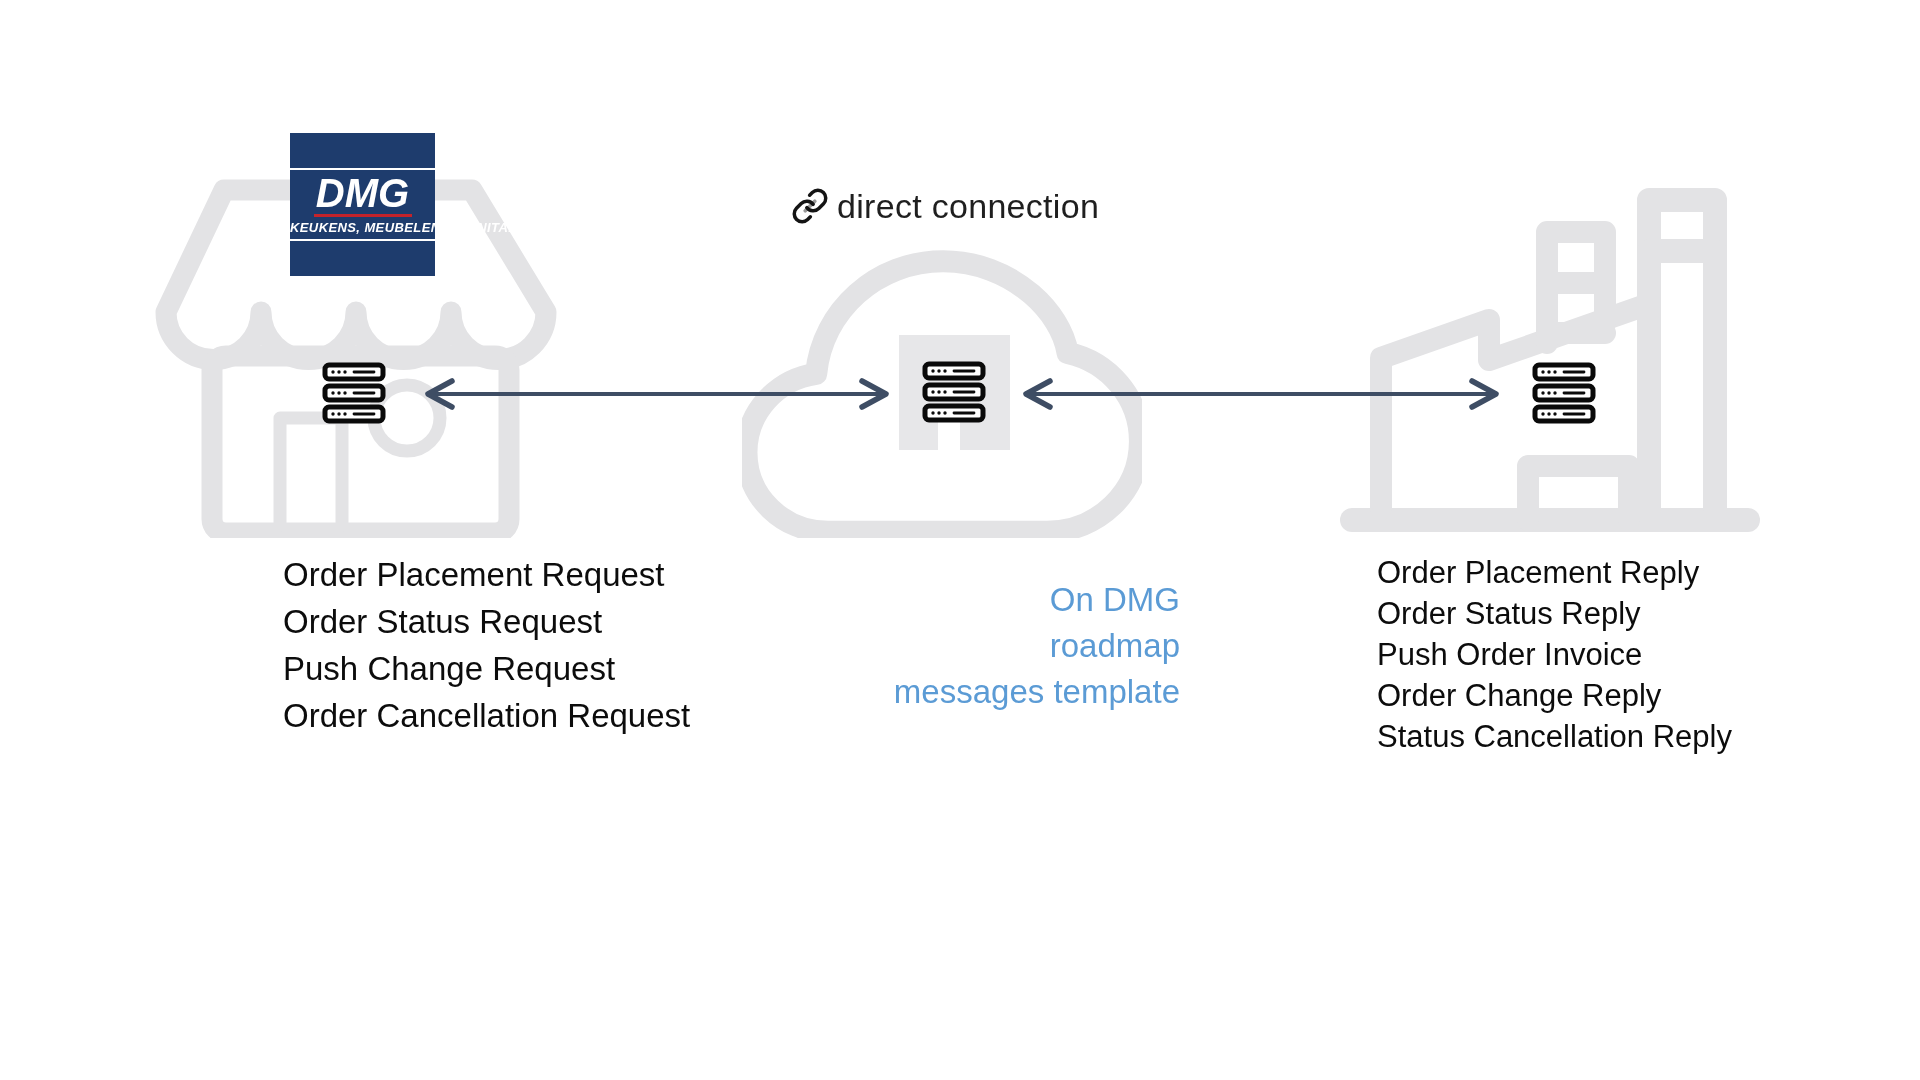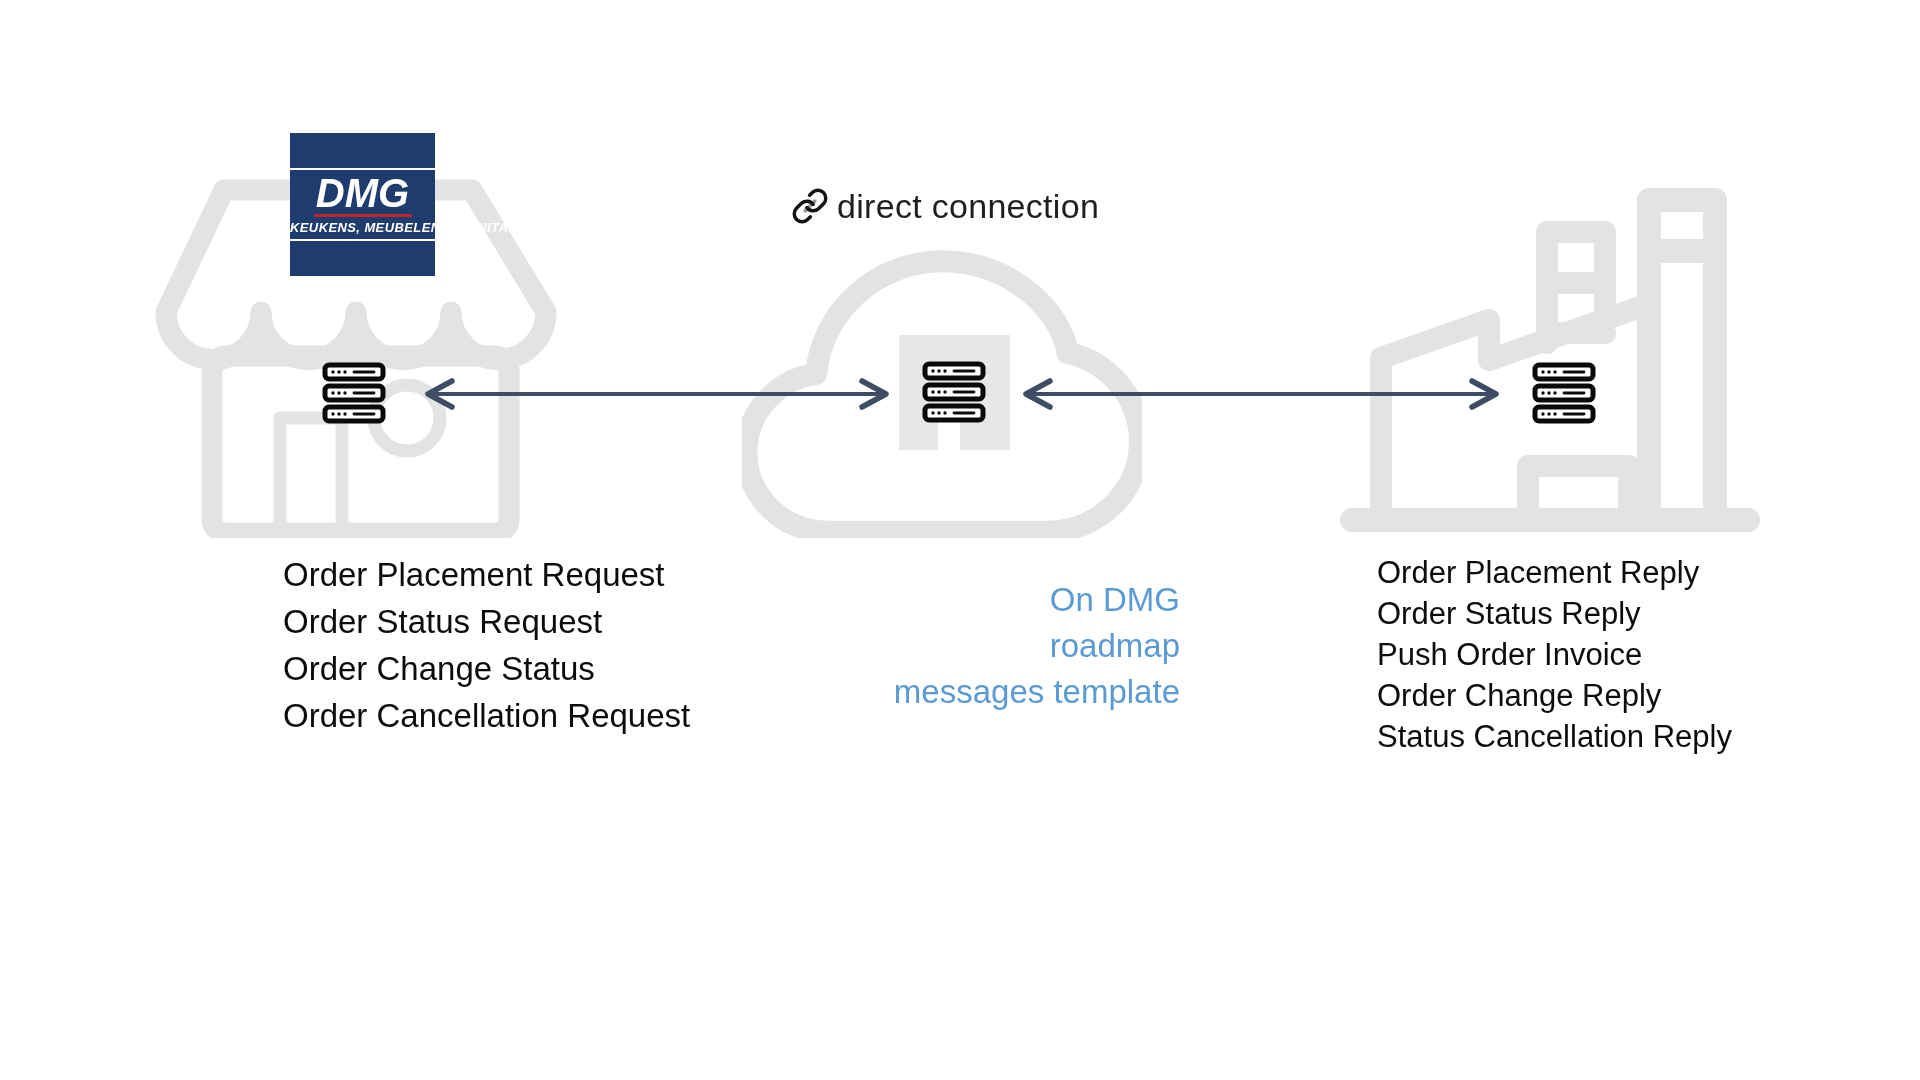--- a/index.html
+++ b/index.html
@@ -189,21 +189,21 @@
       <line x1="9" y1="15" x2="15" y2="9" stroke="#9a9a9a" stroke-width="2.4"></line>
       <path d="M10 13a5 5 0 0 0 7.54.54l3-3a5 5 0 0 0-7.07-7.07l-1.72 1.71" stroke="#141414" stroke-width="2.2"></path>
       <path d="M14 11a5 5 0 0 0-7.54-.54l-3 3a5 5 0 0 0 7.07 7.07l1.71-1.71" stroke="#141414" stroke-width="2.2"></path>
     </svg>
     <span class="label">direct connection</span>
   </div>
 
   <div class="abs msg-list left">
     <div>Order Placement Request</div>
     <div>Order Status Request</div>
-    <div>Order Change Status</div>
+    <div>Push Change Request</div>
     <div>Order Cancellation Request</div>
   </div>
 
   <div class="abs cloud-note">
     <div>On DMG</div>
     <div>roadmap</div>
     <div>messages template</div>
   </div>
 
   <div class="abs msg-list right">

